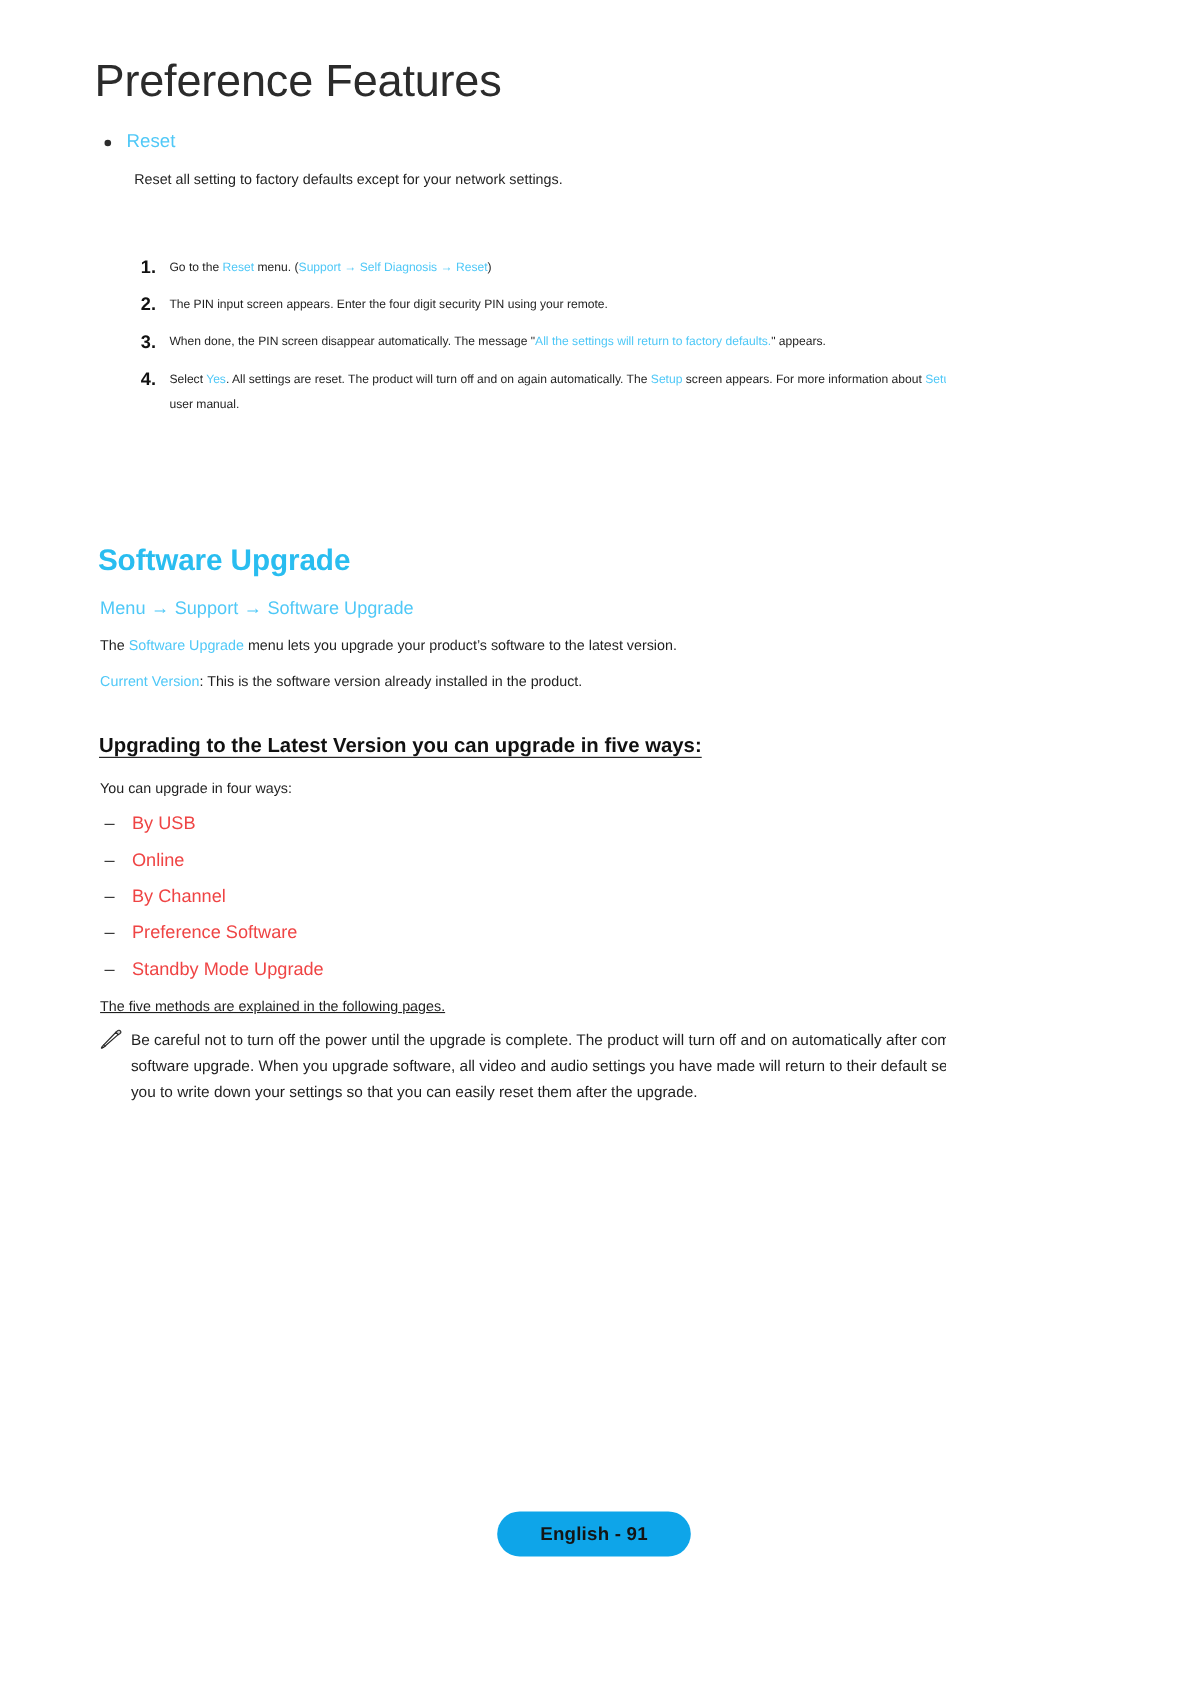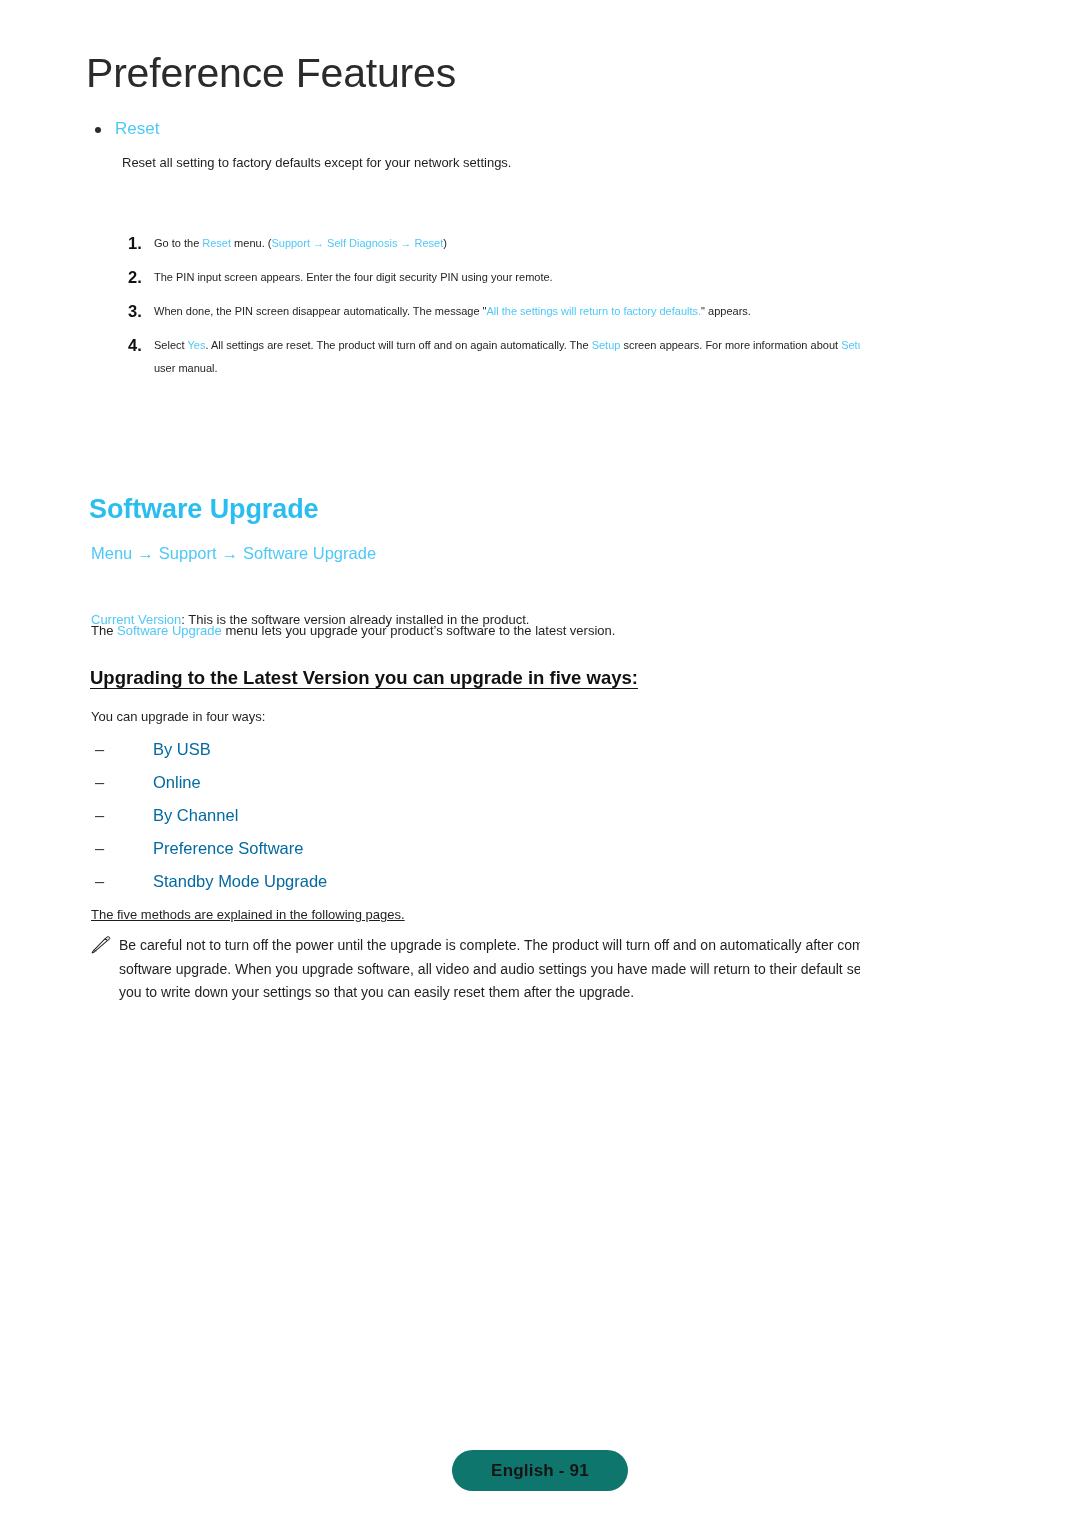--- a/index.html
+++ b/index.html
@@ -135,21 +135,20 @@
     color: #4fc8f7;
     white-space: nowrap;
   }
   .breadcrumb .arrow { padding: 0 5px; }
 
   .para-menu {
     position: absolute;
     left: 91px;
     top: 575px;
     width: 880px;
-    margin-top: 44px;
   }
   .para-version {
     position: absolute;
     left: 91px;
     top: 608px;
     width: 880px;
   }
 
   .sub-heading {
     position: absolute;
@@ -185,22 +184,21 @@
   .dash-mark {
     flex: none;
     width: 25px;
     font-size: 16.5px;
     line-height: 22px;
     color: #3a3a3a;
   }
   .dash-label {
     font-size: 16.5px;
     line-height: 22px;
-    color: #0369a1;
-    margin-left: 33px;
+    color: #ef4444;
   }
 
   .para-methods {
     position: absolute;
     left: 91px;
     top: 903px;
     width: 880px;
     text-decoration: underline;
   }
 
@@ -222,24 +220,24 @@
     flex: 1;
     font-size: 14px;
     line-height: 23.5px;
     color: #1f1f1f;
   }
 
   
   .footer-badge {
     position: absolute;
     left: 452px;
-    top: 1450px;
+    top: 1374px;
     width: 176px;
     height: 41px;
-    background: #0f766e;
+    background: #0ea5e9;
     border-radius: 21px;
     display: flex;
     align-items: center;
     justify-content: center;
     font-size: 17px;
     font-weight: bold;
     color: #141414;
     letter-spacing: 0.2px;
   }
 </style>

